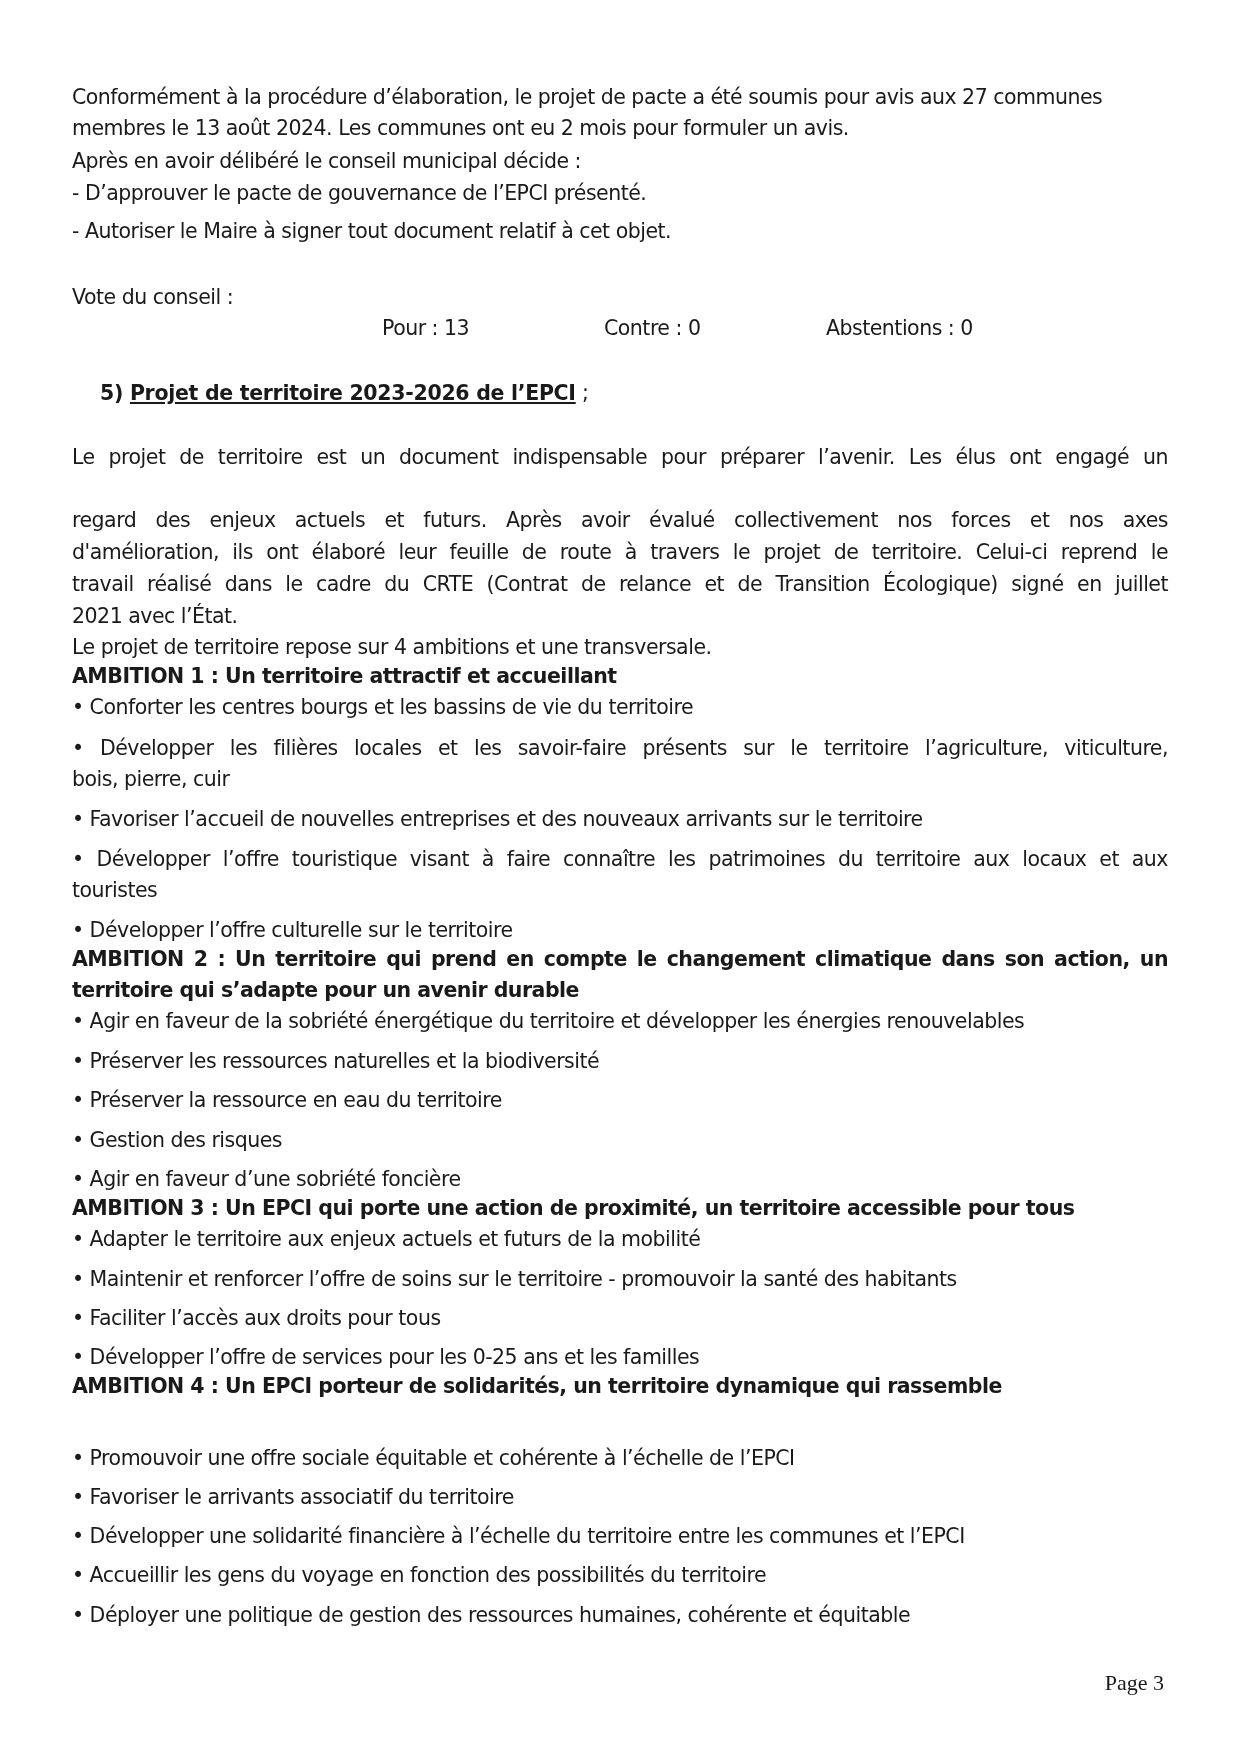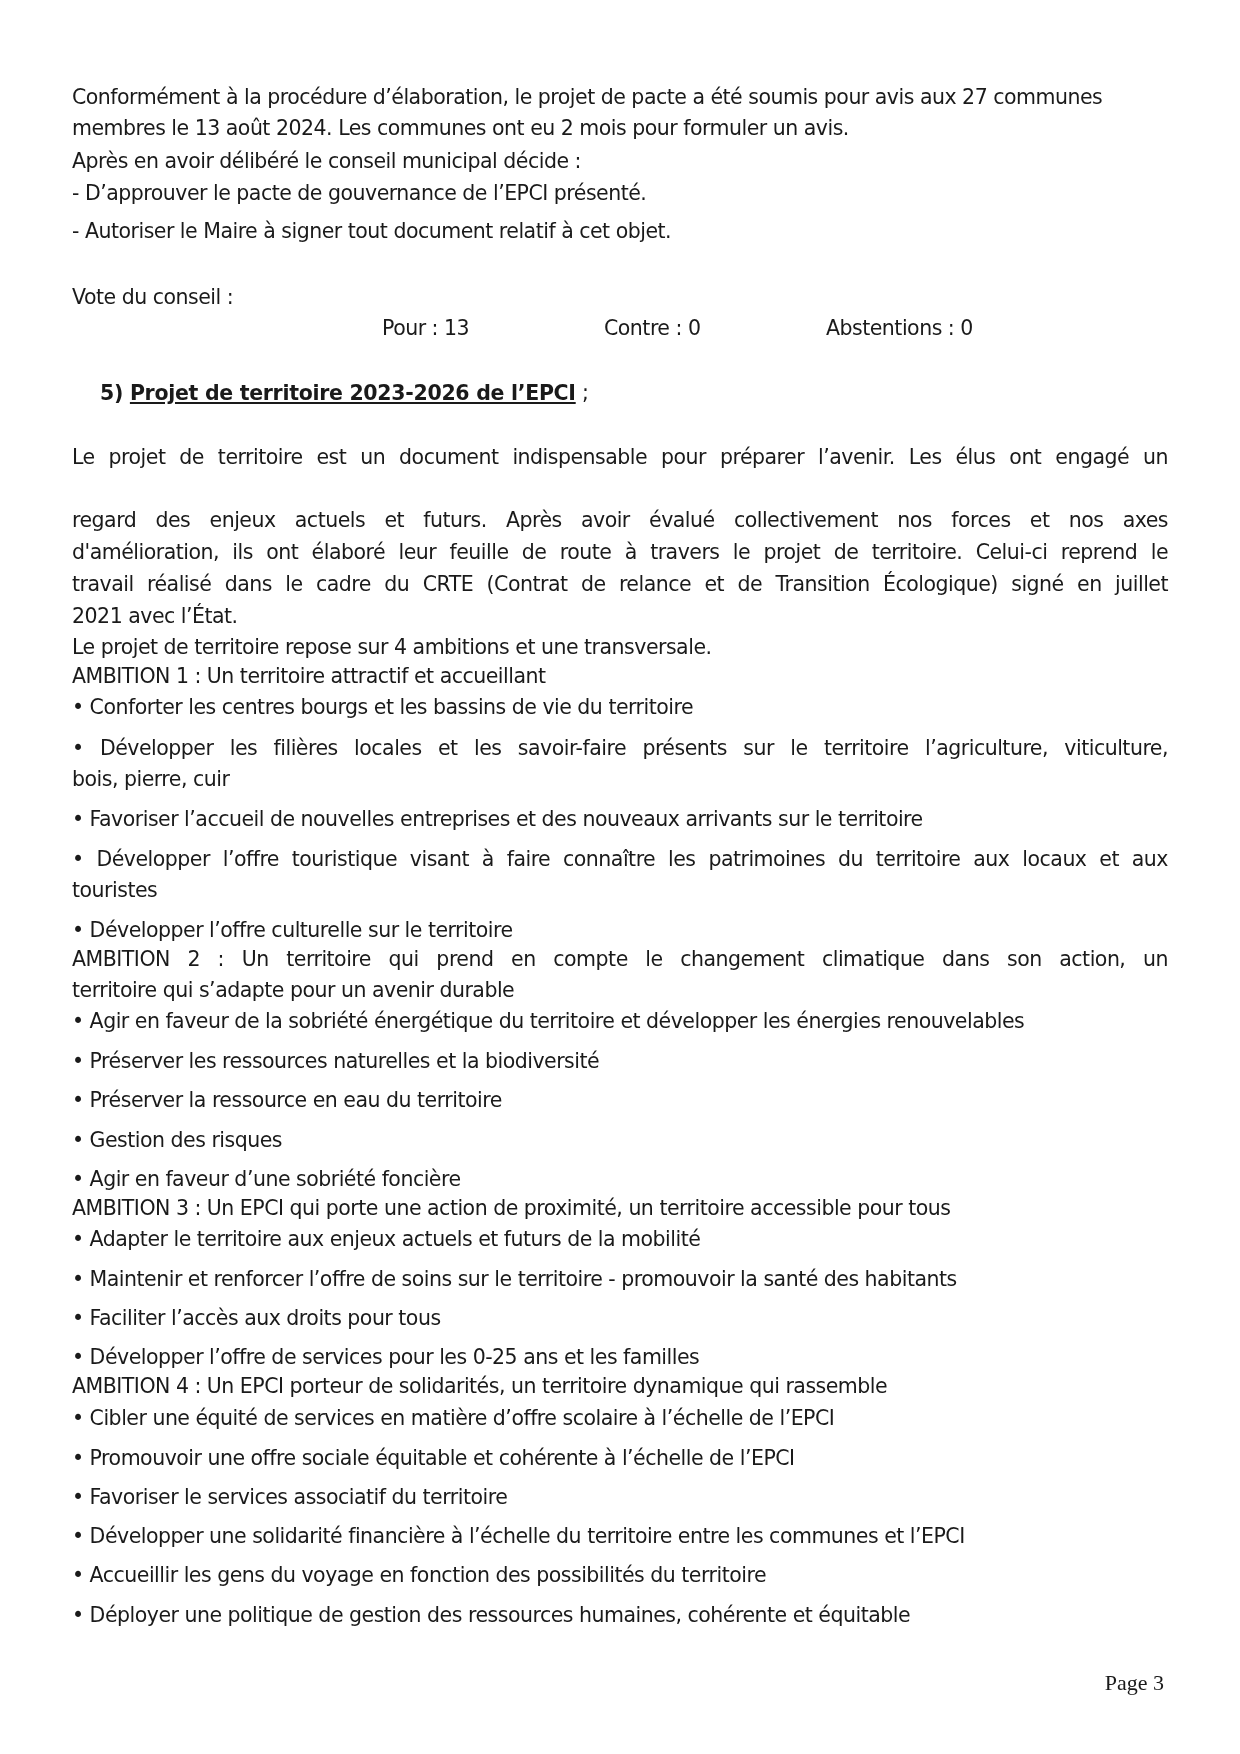--- a/index.html
+++ b/index.html
@@ -1,21 +1,21 @@
 <!DOCTYPE html>
 <html><head>
 <meta charset="utf-8">
 <style>
   html, body { margin:0; padding:0; background:#ffffff; }
   body { width:1240px; height:1754px; position:relative; overflow:hidden;
          font-family:"DejaVu Sans", sans-serif; color:#1a1a1a; }
   .page { position:absolute; left:0; top:0; width:1240px; height:1287px; }
   .t { position:absolute; left:72px; font-size:20.5px; line-height:26px; white-space:nowrap; letter-spacing:-0.5px; }
   .just { white-space:normal; width:1096px; text-align:justify; text-align-last:justify; }
-  .b { font-weight:normal; }
+  .b { font-weight:bold; }
   .vote { position:absolute; top:316px; font-size:20.5px; letter-spacing:-0.5px; white-space:nowrap; }
   .heading { position:absolute; left:100px; top:381px; font-size:20.5px; font-weight:bold; white-space:nowrap; letter-spacing:-0.3px; }
   .heading .ul { text-decoration:underline; }
   .pagenum { position:absolute; right:76px; top:1670px; font-family:"Liberation Serif", serif; font-size:22px; }
 </style>
 </head>
 <body>
 
 <div class="page">
 
@@ -59,21 +59,20 @@
   <div class="t" style="top:1127px;">• Gestion des risques</div>
   <div class="t" style="top:1166px;">• Agir en faveur d’une sobriété foncière</div>
 
   <div class="t b" style="top:1195px;">AMBITION 3 : Un EPCI qui porte une action de proximité, un territoire accessible pour tous</div>
   <div class="t" style="top:1266px;">• Maintenir et renforcer l’offre de soins sur le territoire - promouvoir la santé des habitants</div>
   <div class="t" style="top:1226px;">• Adapter le territoire aux enjeux actuels et futurs de la mobilité</div>
   <div class="t" style="top:1305px;">• Faciliter l’accès aux droits pour tous</div>
   <div class="t" style="top:1344px;">• Développer l’offre de services pour les 0-25 ans et les familles</div>
 
   <div class="t b" style="top:1373px;">AMBITION 4 : Un EPCI porteur de solidarités, un territoire dynamique qui rassemble</div>
-  <div class="t" style="top:1405px;">• Cibler une équité de services en matière d’offre scolaire à l’échelle de l’EPCI</div>
   <div class="t" style="top:1445px;">• Promouvoir une offre sociale équitable et cohérente à l’échelle de l’EPCI</div>
-  <div class="t" style="top:1484px;">• Favoriser le services associatif du territoire</div>
+  <div class="t" style="top:1484px;">• Favoriser le arrivants associatif du territoire</div>
   <div class="t" style="top:1523px;">• Développer une solidarité financière à l’échelle du territoire entre les communes et l’EPCI</div>
   <div class="t" style="top:1562px;text-align:center;">• Accueillir les gens du voyage en fonction des possibilités du territoire</div>
   <div class="t" style="top:1602px;">• Déployer une politique de gestion des ressources humaines, cohérente et équitable</div>
 
   <div class="pagenum">Page 3</div>
 </div>
 
 </body></html>

